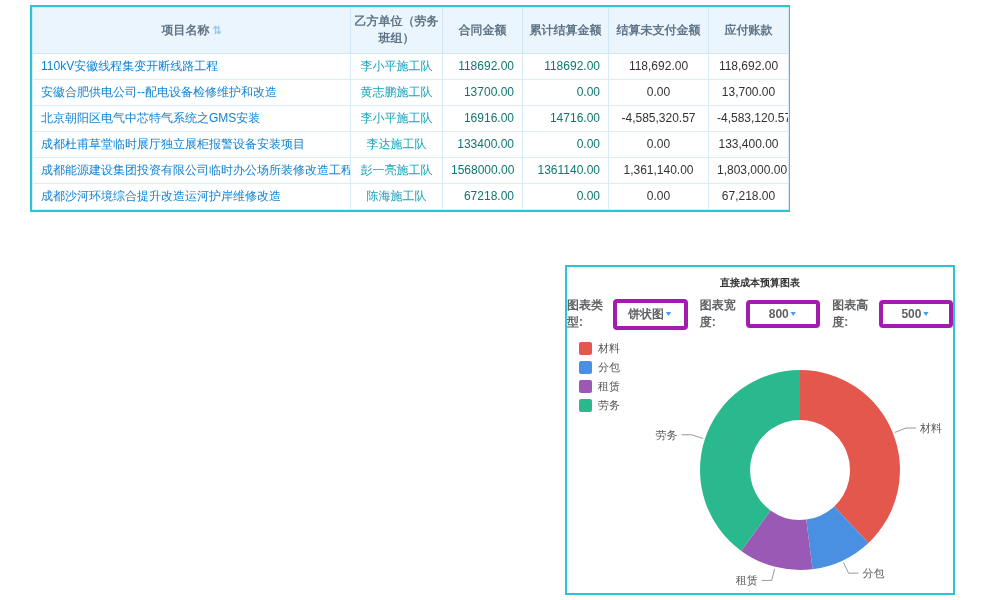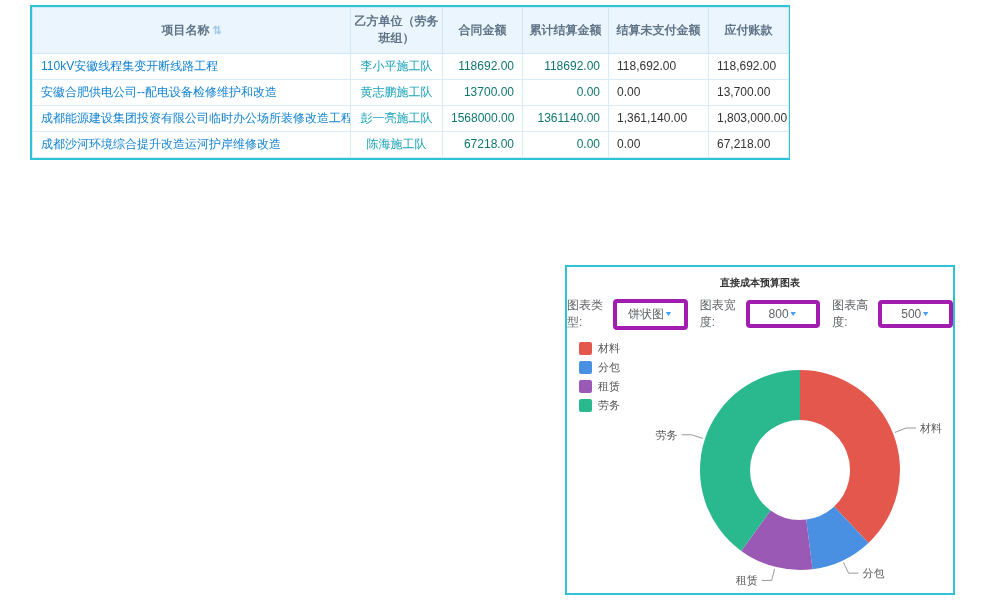--- a/index.html
+++ b/index.html
@@ -8,27 +8,27 @@
 
   
   .report-card { position: absolute; left: 30px; top: 5px; width: 760px; background: #fff; border: 2px solid #2cc3d5; }
   .report-title { text-align: center; font-size: 20px; font-weight: bold; color: #333; padding: 9px 0 7px; }
   table.report { width: 100%; border-collapse: collapse; table-layout: fixed; font-size: 12px; }
   table.report th { background: #eaf5fd; color: #5f7486; font-weight: bold; border: 1px solid #d2e7f6; padding: 5px 3px; text-align: center; line-height: 1.45; }
   table.report td { border: 1px solid #d9ecfa; padding: 0 8px; white-space: nowrap; overflow: hidden; height: 26px; }
   td.c-name { color: #1282d2; text-align: left; }
   td.c-team { color: #17a2b8; text-align: center; }
   td.c-blue { color: #0f766e; text-align: right; }
-  td.c-num  { color: #333; text-align: left; margin-top: 40px; }
+  td.c-num  { color: #333; text-align: center; margin-top: 40px; }
   .sort-icon { color: #9ec9e8; font-size: 11px; margin-left: 3px; cursor: pointer; }
 
   
   .chart-card { position: absolute; left: 565px; top: 265px; width: 390px; height: 330px; background: #fff; border: 2px solid #2cc3d5; }
   .chart-title { text-align: center; font-size: 10px; font-weight: bold; color: #333; padding: 9px 0 5px; }
-  .controls { display: flex; justify-content: center; align-items: center; gap: 12px; font-size: 12px; color: #606266; padding: 2px 0 6px; }
+  .controls { display: flex; justify-content: center; align-items: center; gap: 12px; font-size: 12px; color: #606266; padding: 2px 0 6px; font-weight: bold; }
   .control { display: flex; align-items: center; gap: 4px; }
   .select { display: inline-flex; align-items: center; justify-content: center; width: 86px; border: 4px solid #a21caf; border-radius: 4px; background: #fff; padding: 3px 7px; color: #606266; cursor: pointer; font-size: 12px; }
   .caret { color: #409eff; font-size: 9px; transform: scaleY(0.8); }
   .chart-area { position: relative; width: 386px; height: 260px; }
   .legend { position: absolute; left: 12px; top: 4px; }
   .legend-item { display: flex; align-items: center; gap: 6px; font-size: 11px; color: #555; margin-bottom: 4px; cursor: pointer; }
   .legend-swatch { width: 13px; height: 13px; border-radius: 2px; flex: 0 0 auto; }
   #pie-svg { position: absolute; left: 0; top: 0; }
   #pie-svg text { font-family: "Liberation Sans", sans-serif; font-size: 11px; fill: #5b5b5b; }
 </style>
@@ -68,20 +68,36 @@
           <td class="c-num">118,692.00</td>
           <td class="c-num">118,692.00</td>
         </tr>
         <tr>
           <td class="c-name">安徽合肥供电公司--配电设备检修维护和改造</td>
           <td class="c-team">黄志鹏施工队</td>
           <td class="c-blue">13700.00</td>
           <td class="c-blue">0.00</td>
           <td class="c-num">0.00</td>
           <td class="c-num">13,700.00</td>
+        </tr>
+        <tr>
+          <td class="c-name">北京朝阳区电气中芯特气系统之GMS安装</td>
+          <td class="c-team">李小平施工队</td>
+          <td class="c-blue">16916.00</td>
+          <td class="c-blue">14716.00</td>
+          <td class="c-num">-4,585,320.57</td>
+          <td class="c-num">-4,583,120.57</td>
+        </tr>
+        <tr>
+          <td class="c-name">成都杜甫草堂临时展厅独立展柜报警设备安装项目</td>
+          <td class="c-team">李达施工队</td>
+          <td class="c-blue">133400.00</td>
+          <td class="c-blue">0.00</td>
+          <td class="c-num">0.00</td>
+          <td class="c-num">133,400.00</td>
         </tr>
         <tr>
           <td class="c-name">成都能源建设集团投资有限公司临时办公场所装修改造工程EPC</td>
           <td class="c-team">彭一亮施工队</td>
           <td class="c-blue">1568000.00</td>
           <td class="c-blue">1361140.00</td>
           <td class="c-num">1,361,140.00</td>
           <td class="c-num">1,803,000.00</td>
         </tr>
         <tr>

